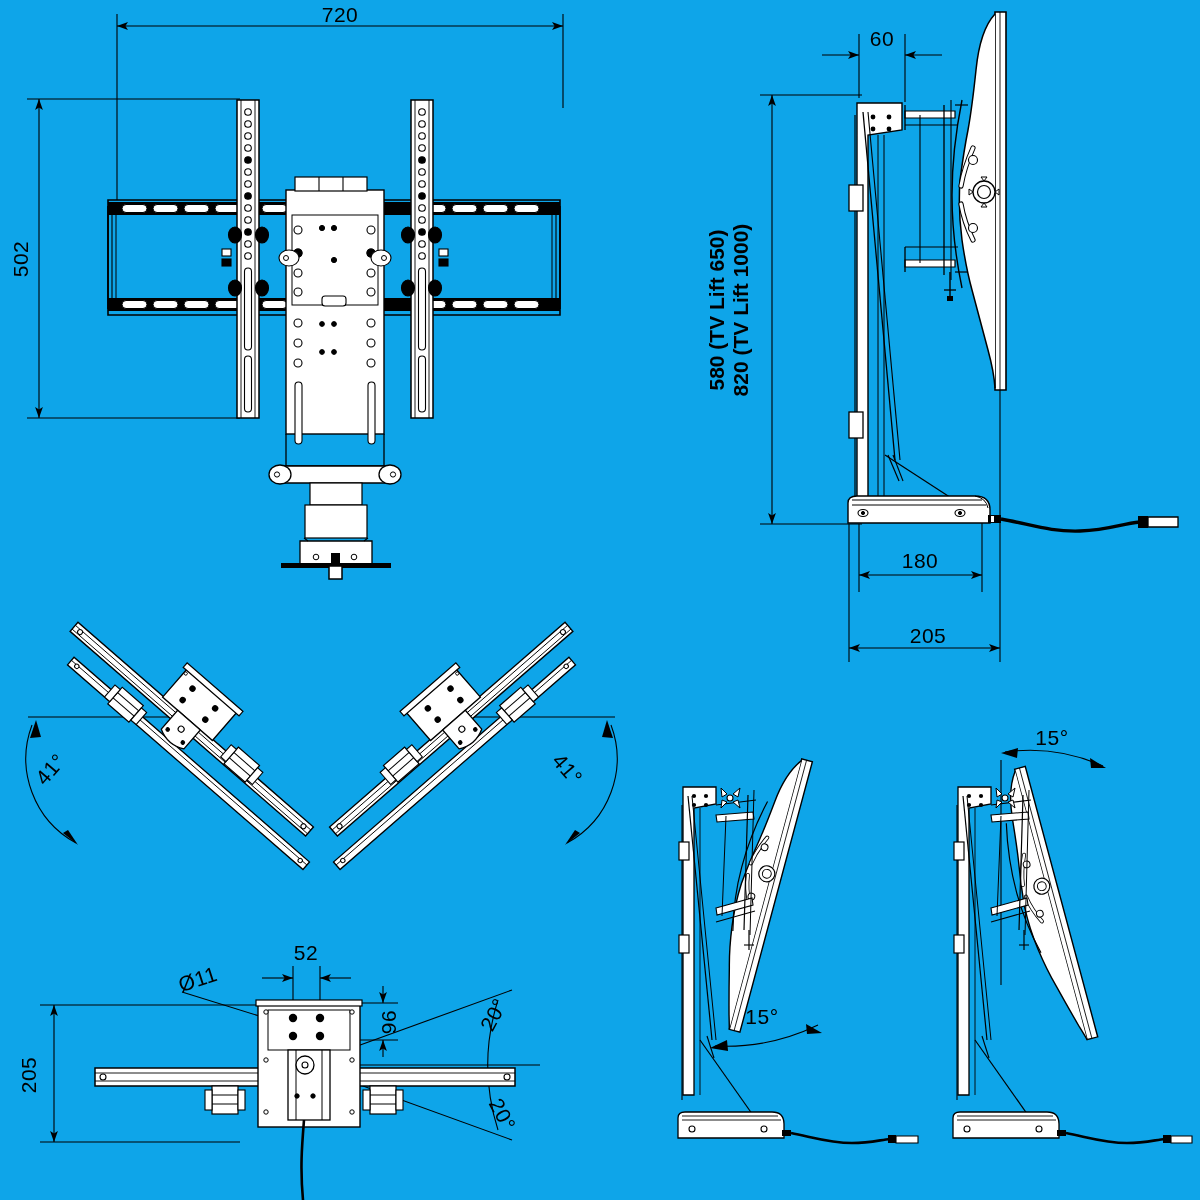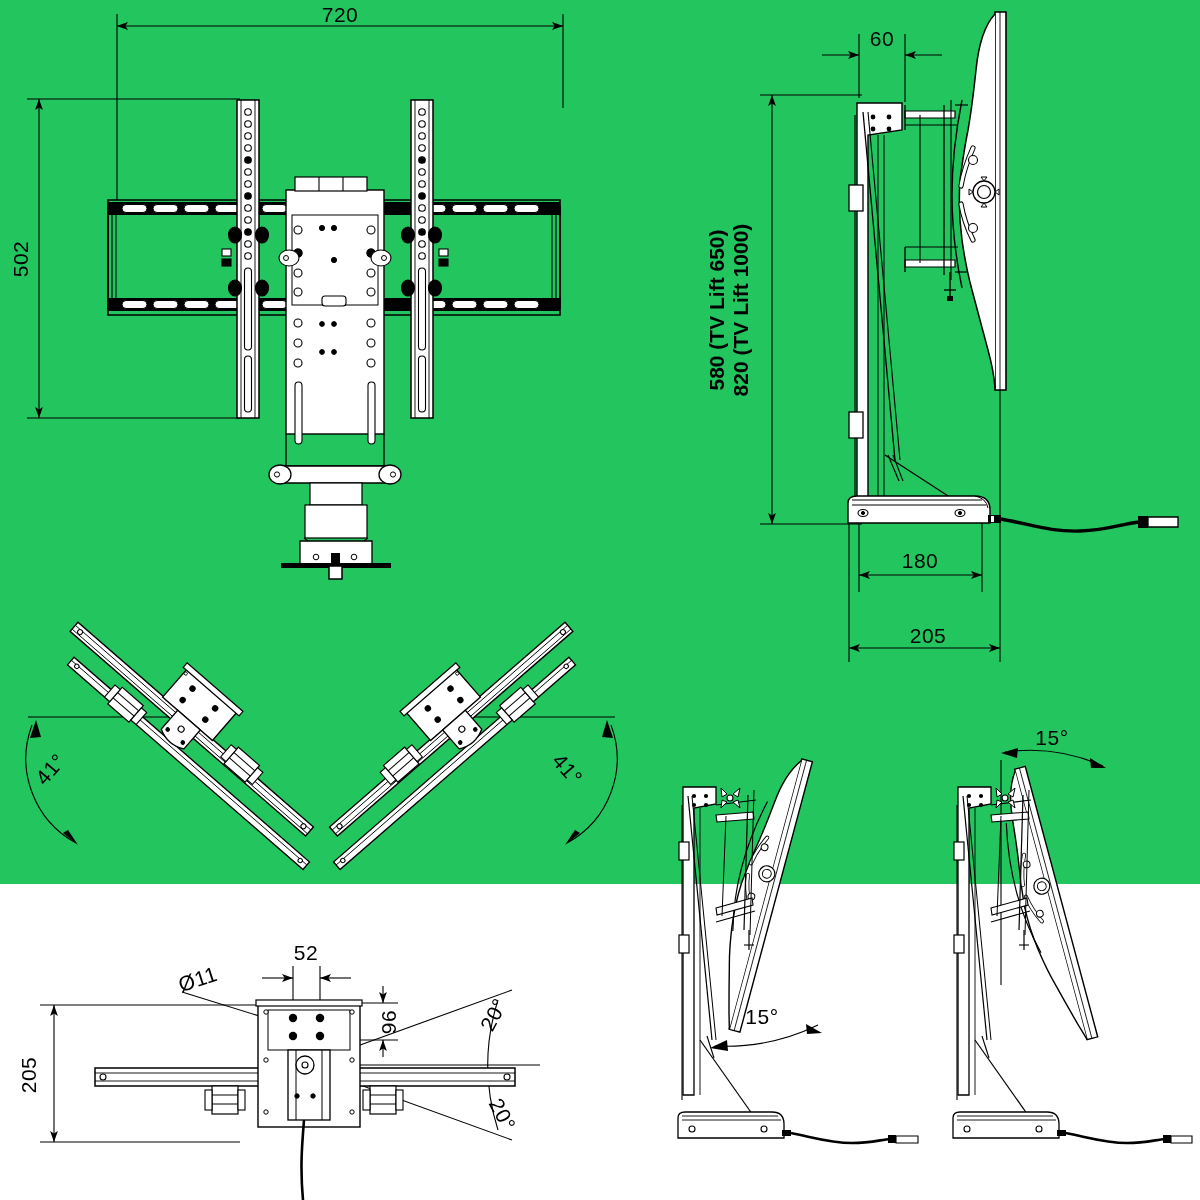--- a/index.html
+++ b/index.html
@@ -2,21 +2,21 @@
 <html><head>
 <meta charset="utf-8">
 <title>TV Lift Mount Technical Drawing</title>
 <style>
   html,body{margin:0;padding:0;background:#ffffff;}
   body{
     width:1200px;height:1200px;overflow:hidden;
     font-family:"Liberation Sans", sans-serif;
     color:#000;
   }
-  #sheet{position:relative;width:1200px;height:884px;background:#22c55e;text-decoration:underline;}
+  #sheet{position:relative;width:1200px;height:1200px;background:#0ea5e9;text-decoration:underline;}
   svg{display:block;}
   .dimtext{
     font-family:"Liberation Sans", sans-serif;
     font-size:21px;
     fill:#000;
     letter-spacing:0.5px;
   }
   .notetext-b{
     font-family:"Liberation Sans", sans-serif;
     font-size:21px;

